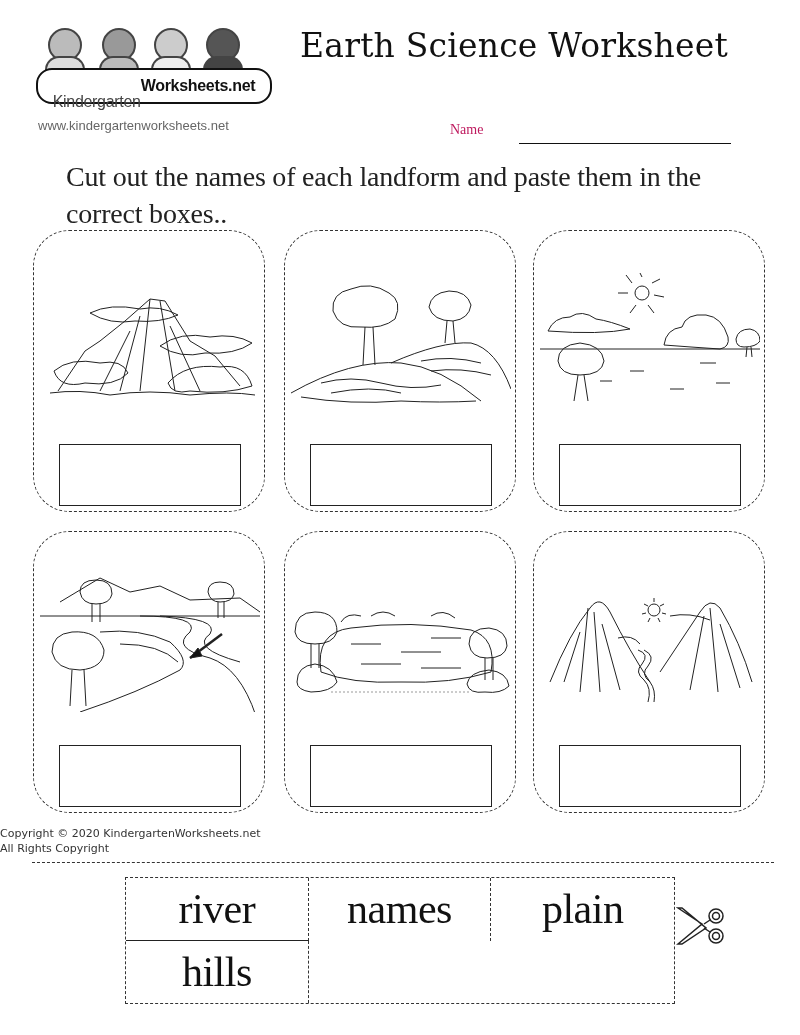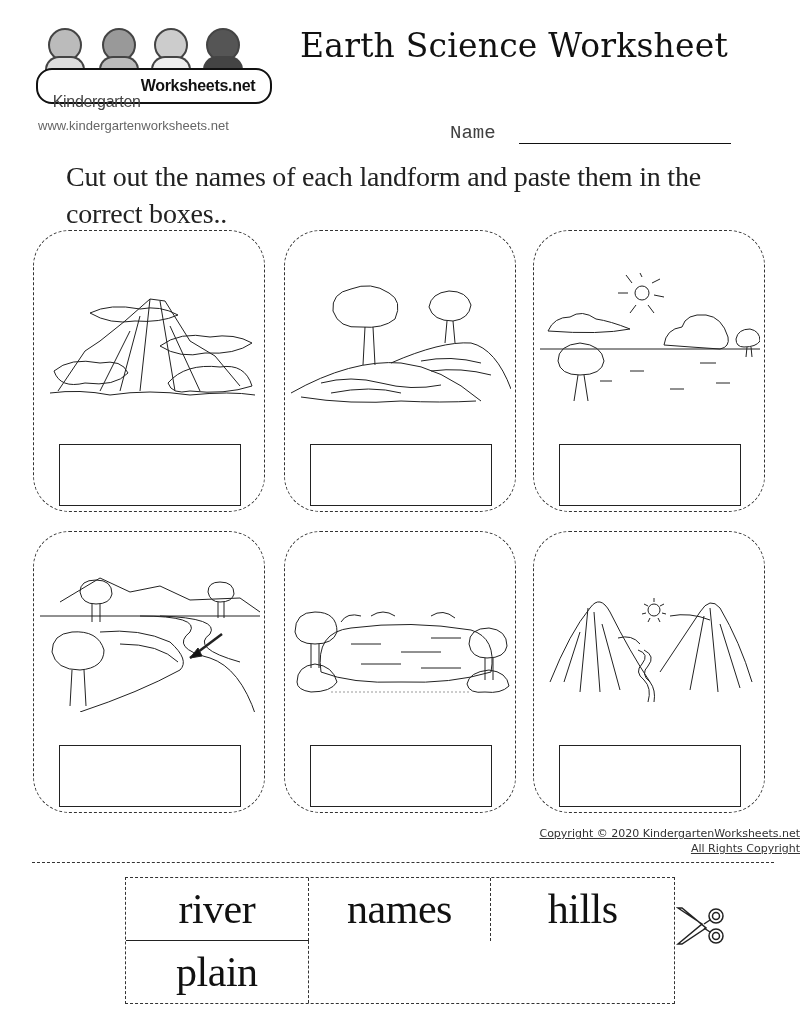--- a/index.html
+++ b/index.html
@@ -10,30 +10,30 @@
   .logo { left: 34px; top: 22px; width: 240px; height: 90px; }
   .logo-kids { left: 0; top: 0; width: 240px; height: 52px; }
   .kid { position: absolute; top: 6px; width: 30px; height: 30px; border-radius: 50%; border: 2px solid #444; }
   .kid-body { position: absolute; top: 34px; width: 36px; height: 14px; border-radius: 14px 14px 0 0; border: 2px solid #444; border-bottom: none; }
   .logo-plate { left: 2px; top: 46px; width: 232px; height: 32px; border: 2px solid #111; border-radius: 16px; background: #fff;
     display: flex; align-items: center; justify-content: center; font-family: "Liberation Sans", sans-serif; font-size: 16px; letter-spacing: -0.3px; }
   .logo-plate .k1 { color: #444; font-weight: normal; margin-top: 32px; }
   .logo-plate .k2 { color: #111; font-weight: bold; }
   .site-url { left: 38px; top: 118px; font-family: "Liberation Sans", sans-serif; font-size: 13px; color: #666; }
   .title { left: 300px; top: 26px; font-family: "DejaVu Serif", serif; font-size: 33px; letter-spacing: 0.2px; color: #111; }
-  .name-label { left: 450px; top: 122px; font-family: Liberation Mono, monospace; font-size: 19px; color: #404040; }
+  .name-label { left: 450px; top: 122px; font-family: Liberation Serif, serif; font-size: 14px; color: #be185d; }
   .name-line { left: 519px; top: 143px; width: 212px; height: 0; border-bottom: 1.5px solid #111; }
   .instructions { left: 66px; top: 158px; width: 700px; font-family: "Liberation Serif", serif; font-size: 28px; line-height: 37px; color: #222; font-weight: normal; letter-spacing: -0.2px; }
 
   
   .card { position: absolute; width: 232px; height: 282px; border: 1.5px dashed #333; border-radius: 36px; box-sizing: border-box; }
   .card .scene { position: absolute; left: 6px; top: 40px; width: 220px; height: 140px; }
   .card .answer-box { position: absolute; left: 25px; top: 213px; width: 182px; height: 62px; border: 1.5px solid #222; background: #fff; box-sizing: border-box; }
 
-  .copyright { left: 0; width: 800px; top: 826px; text-align: right; font-family: "DejaVu Sans", sans-serif; font-size: 11px; line-height: 15px; color: #333; text-decoration: underline; }
+  .copyright { left: 0; width: 800px; top: 826px; text-align: left; font-family: "DejaVu Sans", sans-serif; font-size: 11px; line-height: 15px; color: #333; }
   .cut-line { left: 32px; top: 862px; width: 742px; height: 0; border-top: 1.5px dashed #333; }
 
   
   .words { left: 125px; top: 877px; width: 550px; height: 127px; border: 1px dashed #333; box-sizing: border-box; display: grid; grid-template-columns: repeat(3, 1fr); grid-template-rows: repeat(2, 1fr); }
   .word { display: flex; align-items: center; justify-content: center; font-family: "Liberation Serif", serif; font-size: 42px; color: #111; border-right: 1px dashed #333; box-sizing: border-box; letter-spacing: -0.5px; }
   .word:nth-child(3n) { border-right: none; }
   .word.top { border-bottom: 1.5px solid #222; }
   .word.small { font-size: 34px; padding-top: 10px; }
   .scissors { left: 676px; top: 902px; width: 52px; height: 48px; }
 </style>
@@ -153,22 +153,22 @@
 
 <div class="abs copyright">
   <div>Copyright © 2020 KindergartenWorksheets.net</div>
   <div>All Rights Copyright</div>
 </div>
 <div class="abs cut-line"></div>
 
 <div class="abs words">
   <div class="word top">river</div>
   <div class="word">names</div>
+  <div class="word">plain</div>
   <div class="word">hills</div>
-  <div class="word">plain</div>
 </div>
 <svg class="abs scissors" viewBox="0 0 52 48" fill="none" stroke="#222" stroke-width="1.5">
   <path d="M2 6 L26 22 L2 42 L6 42 L30 26 L6 6 Z"></path>
   <circle cx="40" cy="14" r="7"></circle>
     <circle cx="40" cy="14" r="3.5"></circle>
   <circle cx="40" cy="34" r="7"></circle>
     <circle cx="40" cy="34" r="3.5"></circle>
   <path d="M28 22 L34 18 M28 26 L34 30"></path>
 </svg>
 

